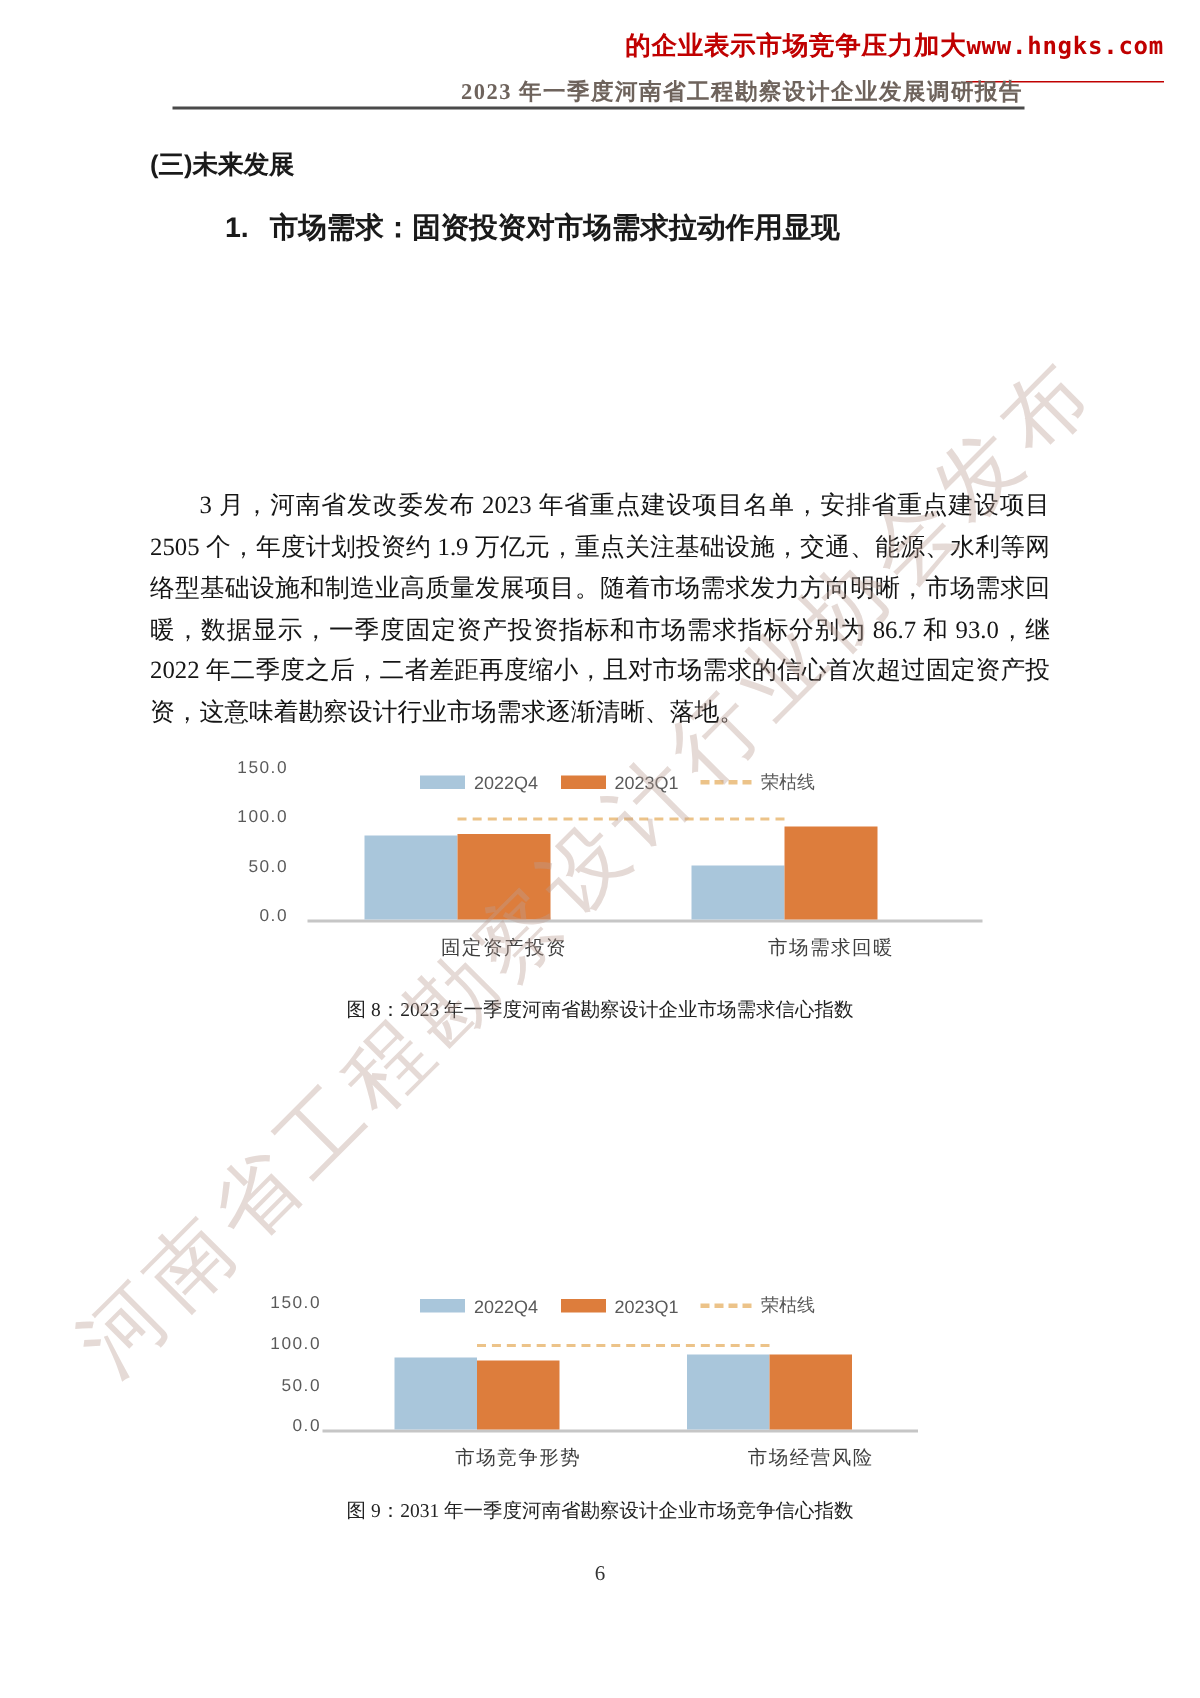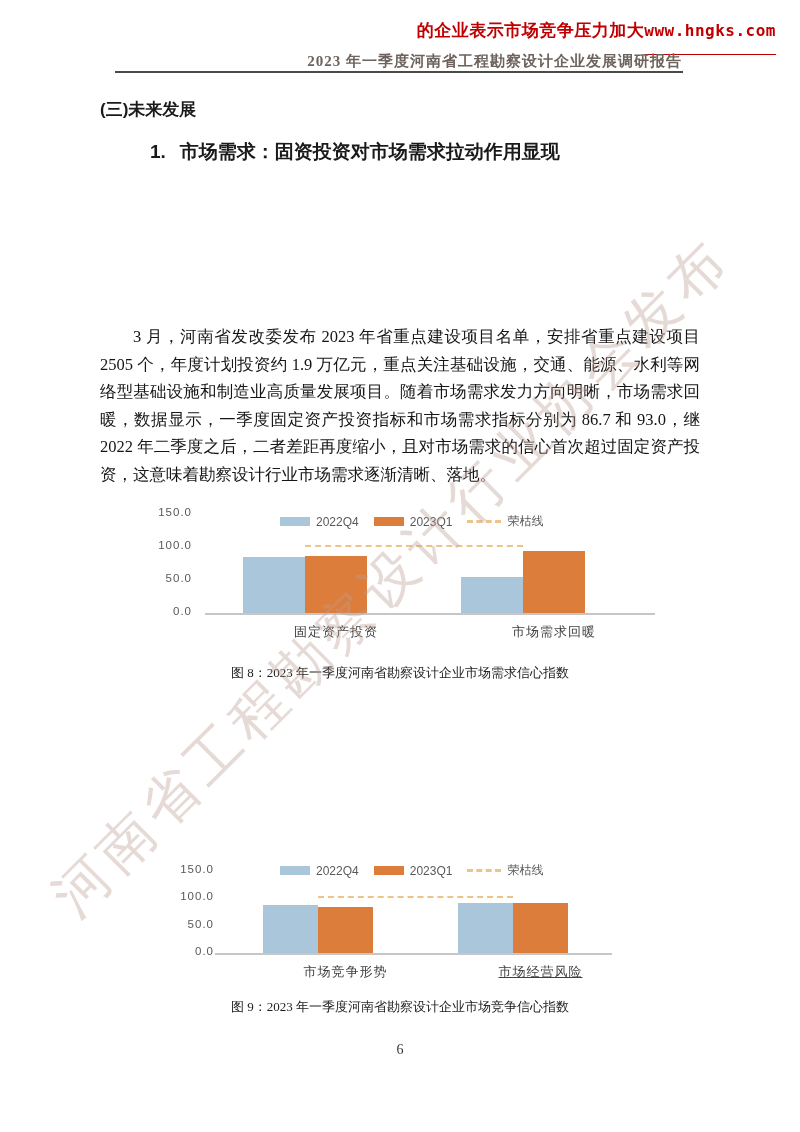--- a/index.html
+++ b/index.html
@@ -107,33 +107,33 @@
       <div class="ytick" style="left: 6px; top: 34px;">100.0</div>
       <div class="ytick" style="left: 6px; top: 61.5px;">50.0</div>
       <div class="ytick" style="left: 6px; top: 89px;">0.0</div>
       <div class="baseline" style="left: 67px; top: 97px; width: 397px;"></div>
       <div class="bar" style="left: 115px; top: 48.6px; width: 55px; height: 48.4px; background: rgb(169, 198, 219);"></div>
       <div class="bar" style="left: 310px; top: 46.95px; width: 55px; height: 50.05px; background: rgb(169, 198, 219);"></div>
       <div class="bar" style="left: 170px; top: 50.525px; width: 55px; height: 46.475px; background: rgb(221, 125, 60);"></div>
       <div class="bar" style="left: 365px; top: 47.225px; width: 55px; height: 49.775px; background: rgb(221, 125, 60);"></div>
       <div class="refline" style="left: 170px; top: 40px; width: 195px; border-top-color: rgb(236, 195, 137);"></div>
       <div class="cat" style="left: 117.5px; top: 107px;">市场竞争形势</div>
-      <div class="cat" style="left: 312.5px; top: 107px; text-decoration: underline;">市场经营风险</div>
+      <div class="cat" style="left: 312.5px; top: 107px;">市场经营风险</div>
       <div class="legend" style="left: 132px; top: 6px;">
         <div class="leg-item">
           <div class="leg-swatch" style="background: rgb(169, 198, 219);"></div>
           <div>2022Q4</div>
         </div>
         <div class="leg-item">
           <div class="leg-swatch" style="background: rgb(221, 125, 60);"></div>
           <div>2023Q1</div>
         </div>
         <div class="leg-item">
           <div class="leg-dash" style="border-top-color: rgb(236, 195, 137);"></div>
           <div>荣枯线</div>
         </div>
       </div>
     </div>
-  <div class="caption" style="top:998px;">图 9：2023 年一季度河南省勘察设计企业市场竞争信心指数</div>
+  <div class="caption" style="top:998px;">图 9：2031 年一季度河南省勘察设计企业市场竞争信心指数</div>
 
   <div class="page-no">6</div>
 
 </div>
 
 </body></html>

